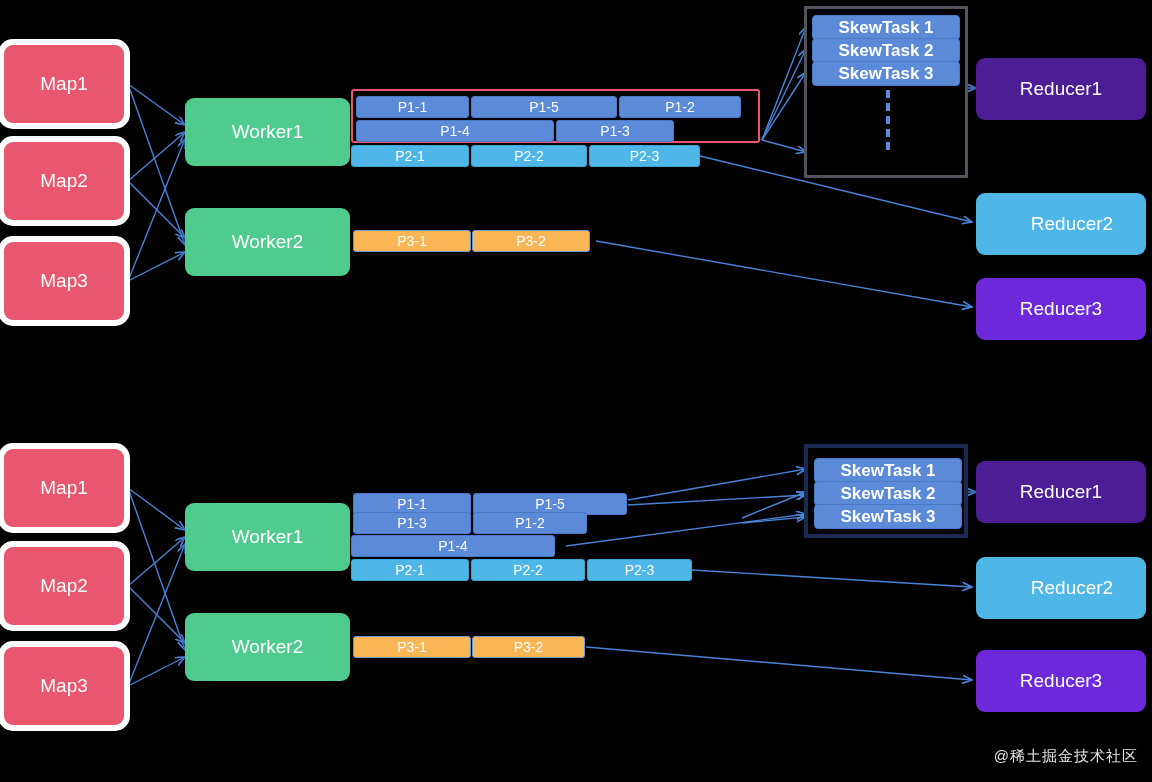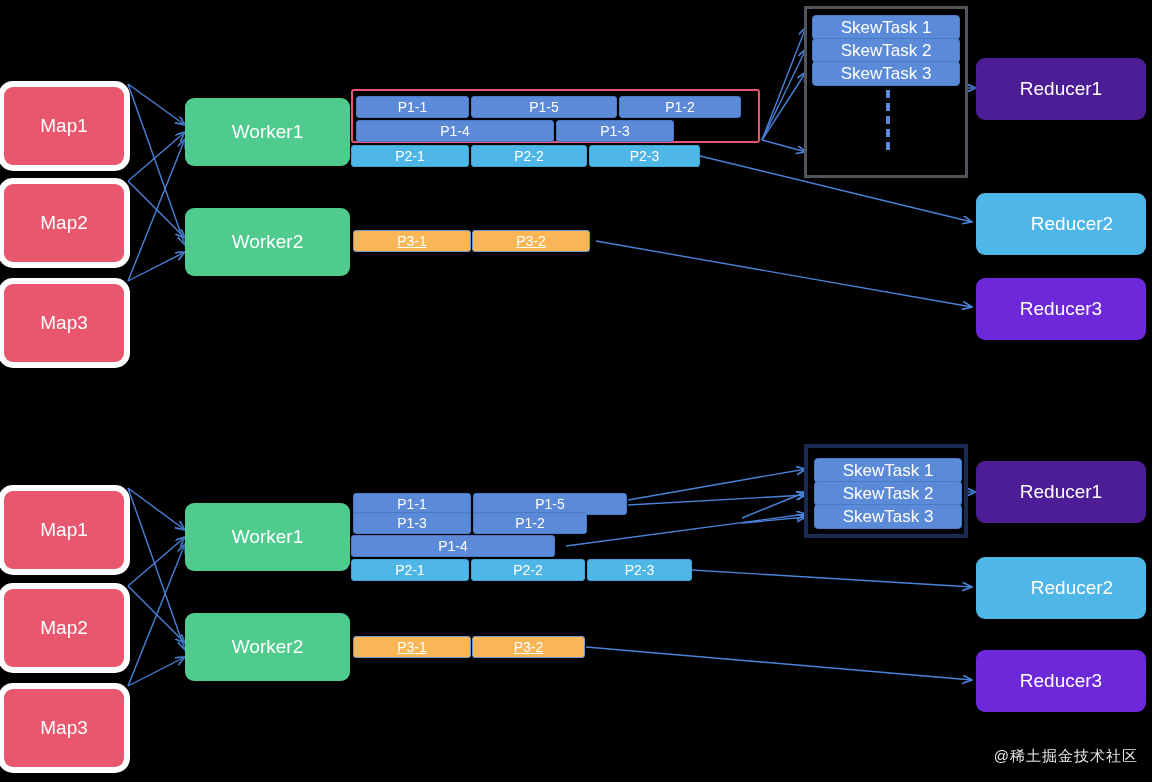--- a/index.html
+++ b/index.html
@@ -32,21 +32,20 @@
     line-height: 1.15;
   }
   
   .map-box {
     width: 120px;
     height: 78px;
     background: #e8576e;
     border-radius: 9px;
     font-size: 19px;
     box-shadow: 0 0 0 6px #ffffff, 0 2px 4px rgba(0,0,0,0.35);
-    margin-top: 42px;
   }
   
   .worker-box {
     width: 165px;
     height: 68px;
     background: #4ecb8d;
     border-radius: 9px;
     font-size: 19px;
     box-shadow: 0 2px 5px rgba(0,0,0,0.45);
   }
@@ -57,21 +56,21 @@
     display: flex;
     align-items: center;
     justify-content: center;
     font-size: 14px;
     color: #ffffff;
     border-radius: 3px;
     height: 22px;
   }
   .p1 { background: #5b8ad8; border: 1px solid #4a79c6; }
   .p2 { background: #4fb7e8; border: 1px solid #3ea4d4; }
-  .p3 { background: #f8b657; border: 1px solid #6f9ad0; text-decoration: underline; }
+  .p3 { background: #f8b657; border: 1px solid #6f9ad0; }
 
   
   .skew-frame {
     position: absolute;
     box-sizing: border-box;
     border: 2px solid #e8556e;
     border-radius: 3px;
     background: transparent;
   }
   
@@ -87,20 +86,21 @@
     box-sizing: border-box;
     display: flex;
     align-items: center;
     justify-content: center;
     background: #5b8ad8;
     border: 1px solid #4a79c6;
     border-radius: 4px;
     color: #ffffff;
     font-size: 17px;
     height: 25px;
+    font-weight: bold;
   }
   .skew-dash {
     position: absolute;
     border-left: 4px dashed #5b8ad8;
     height: 60px;
   }
   
   .reducer-box {
     position: absolute;
     box-sizing: border-box;

